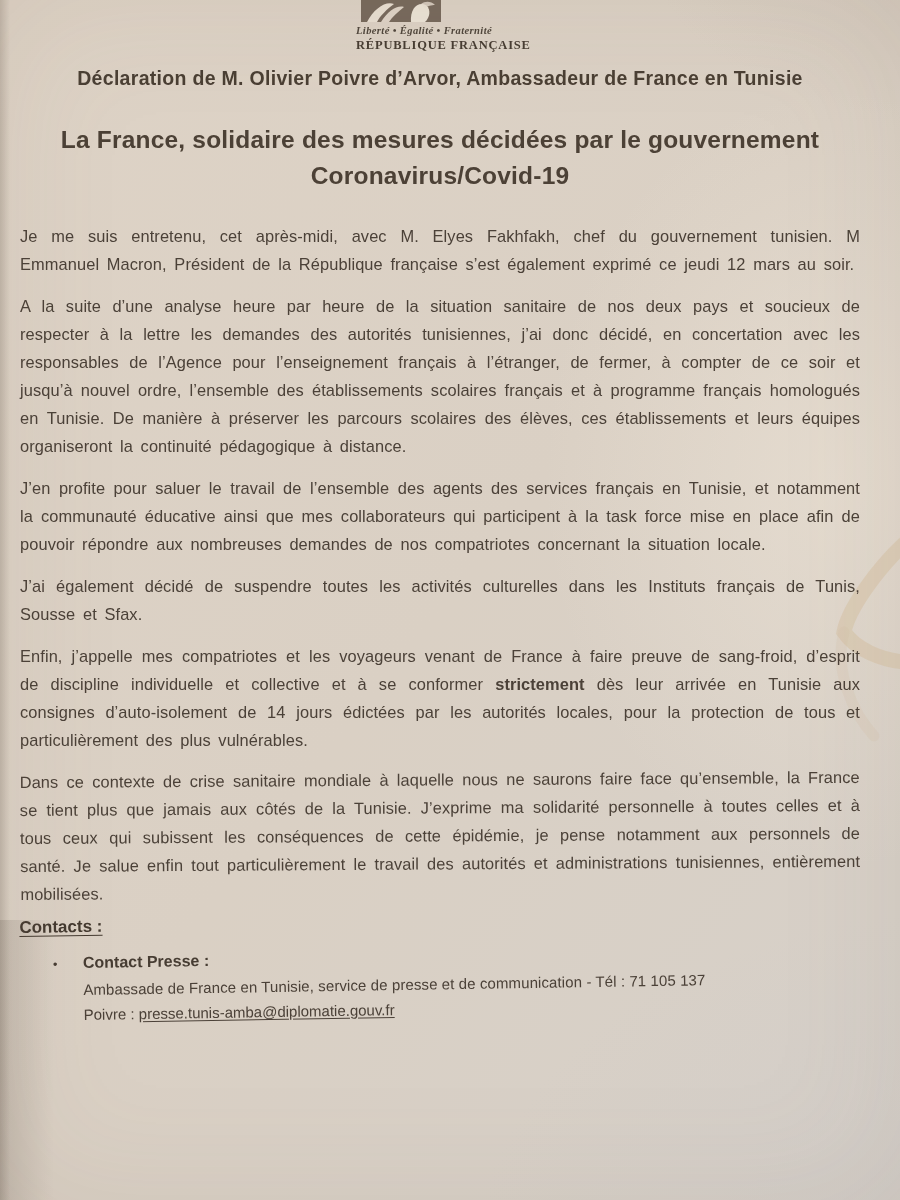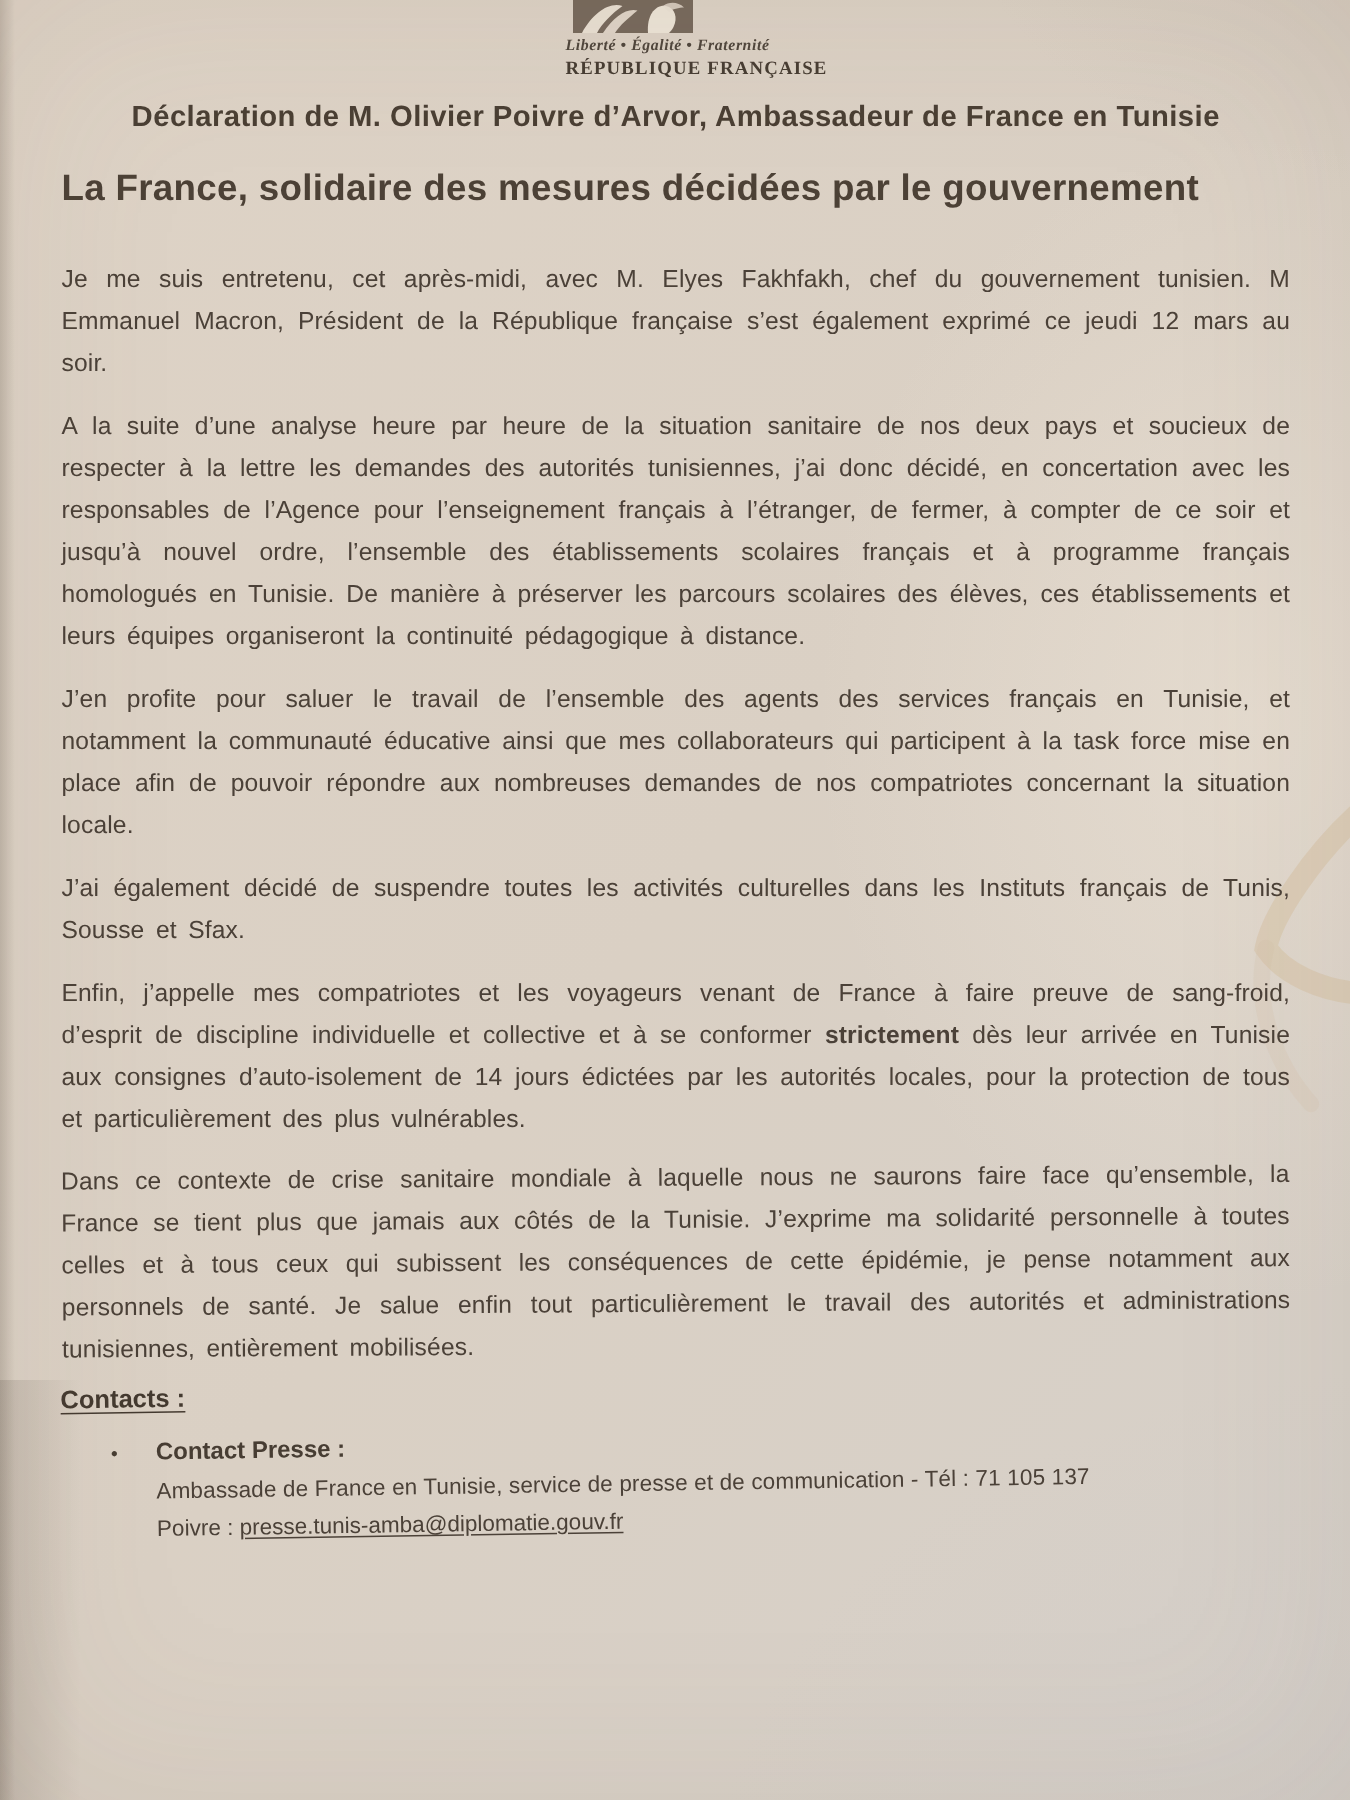--- a/index.html
+++ b/index.html
@@ -14,32 +14,32 @@
       radial-gradient(ellipse 500px 300px at 105% -5%, rgba(190,178,165,0.30), rgba(190,178,165,0) 60%),
       linear-gradient(128deg, #ded3c6 0%, #dad0c4 50%, #d6d0c9 100%);
   }
   .edge-left{position:absolute;left:0;top:0;bottom:0;width:10px;
     background:linear-gradient(to right, rgba(82,68,56,0.20), rgba(82,68,56,0));}
   .edge-left-bottom{position:absolute;left:0;bottom:0;width:90px;height:280px;
     background:linear-gradient(to right, rgba(70,58,48,0.16), rgba(70,58,48,0) 60%);}
   .vignette{position:absolute;inset:0;box-shadow:inset 0 0 130px rgba(120,100,82,0.10);pointer-events:none;}
   .mark{position:absolute;right:-8px;top:518px;}
 
-  .content{position:relative;padding:0 40px 0 41px;}
+  .content{position:relative;padding:0 40px 0 20px;}
 
   .logo{margin-left:336px;width:140px;}
   .logo svg{display:block;margin-left:5px;}
   .motto{font-family:"Liberation Serif","DejaVu Serif",serif;font-style:italic;font-weight:bold;
     font-size:10.5px;letter-spacing:0.4px;color:#50463c;margin-top:3px;white-space:nowrap;}
   .republic{font-family:"Liberation Serif","DejaVu Serif",serif;font-weight:bold;
     font-size:12.5px;letter-spacing:0.8px;color:#473d33;margin-top:2px;white-space:nowrap;}
 
   .declaration{margin:14px 0 0;text-align:center;font-size:19.5px;font-weight:bold;
     letter-spacing:0.3px;color:#4a3f34;white-space:nowrap;}
-  .title{margin:18px 0 0;text-align:left;font-size:24.5px;font-weight:bold;
+  .title{margin:32px 0 0;text-align:center;font-size:24.5px;font-weight:bold;
     line-height:36px;letter-spacing:0.2px;color:#4c4136;}
   .title div{white-space:nowrap;}
 
   .bodytext{margin-top:28px;font-size:16.4px;line-height:28px;text-align:justify;
     text-align-last:left;word-spacing:3px;letter-spacing:0.1px;color:#4b4138;}
   .bodytext p{margin:14px 0 0;}
   .bodytext p:first-child{margin-top:0;}
   .tilt-a{transform:rotate(-0.35deg);transform-origin:0 50%;}
 
   .contacts{margin-top:10px;transform:rotate(-0.9deg);transform-origin:0 50%;}
@@ -74,20 +74,21 @@
         <path d="M60 4 C64 1 70 1 74 5 C71 5 66 6 64 8 Z" fill="#e9dfd2" opacity="0.8"></path>
       </svg>
       <div class="motto">Liberté • Égalité • Fraternité</div>
       <div class="republic">RÉPUBLIQUE FRANÇAISE</div>
     </div>
 
     <div class="declaration">Déclaration de M. Olivier Poivre d’Arvor, Ambassadeur de France en Tunisie</div>
 
     <div class="title">
       <div>La France, solidaire des mesures décidées par le gouvernement</div>
+      <div>Coronavirus/Covid-19</div>
     </div>
 
     <div class="bodytext">
       <p>Je me suis entretenu, cet après-midi, avec M. Elyes Fakhfakh, chef du gouvernement tunisien. M Emmanuel Macron, Président de la République française s’est également exprimé ce jeudi 12 mars au soir.</p>
       <p>A la suite d’une analyse heure par heure de la situation sanitaire de nos deux pays et soucieux de respecter à la lettre les demandes des autorités tunisiennes, j’ai donc décidé, en concertation avec les responsables de l’Agence pour l’enseignement français à l’étranger, de fermer, à compter de ce soir et jusqu’à nouvel ordre, l’ensemble des établissements scolaires français et à programme français homologués en Tunisie. De manière à préserver les parcours scolaires des élèves, ces établissements et leurs équipes organiseront la continuité pédagogique à distance.</p>
       <p>J’en profite pour saluer le travail de l’ensemble des agents des services français en Tunisie, et notamment la communauté éducative ainsi que mes collaborateurs qui participent à la task force mise en place afin de pouvoir répondre aux nombreuses demandes de nos compatriotes concernant la situation locale.</p>
       <p>J’ai également décidé de suspendre toutes les activités culturelles dans les Instituts français de Tunis, Sousse et Sfax.</p>
       <p><span>Enfin, j’appelle mes compatriotes et les voyageurs venant de France à faire preuve de sang-froid, d’esprit de discipline individuelle et collective et à se conformer </span><b>strictement</b><span> dès leur arrivée en Tunisie aux consignes d’auto-isolement de 14 jours édictées par les autorités locales, pour la protection de tous et particulièrement des plus vulnérables.</span></p>
       <p class="tilt-a">Dans ce contexte de crise sanitaire mondiale à laquelle nous ne saurons faire face qu’ensemble, la France se tient plus que jamais aux côtés de la Tunisie. J’exprime ma solidarité personnelle à toutes celles et à tous ceux qui subissent les conséquences de cette épidémie, je pense notamment aux personnels de santé. Je salue enfin tout particulièrement le travail des autorités et administrations tunisiennes, entièrement mobilisées.</p>
     </div>

